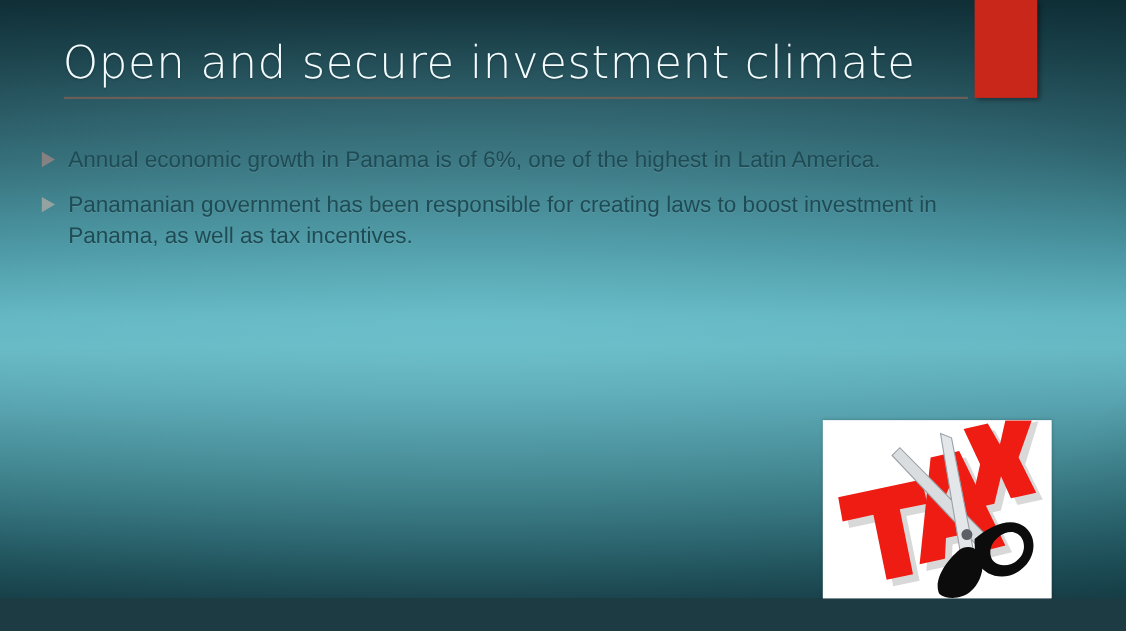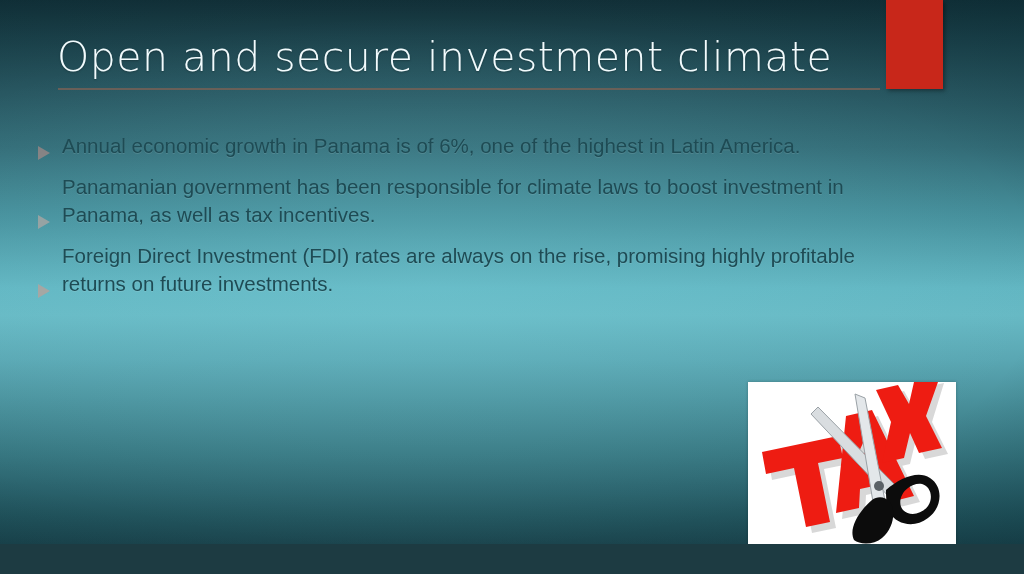--- a/index.html
+++ b/index.html
@@ -91,21 +91,21 @@
   .bullets {
     position: absolute;
     left: 32px;
     top: 132px;
     width: 870px;
     z-index: 2;
   }
 
   .bullet-row {
     display: flex;
-    align-items: flex-end;
+    align-items: flex-start;
     margin-bottom: 13px;
   }
 
   .bullet-marker {
     flex: 0 0 auto;
     width: 30px;
     padding-top: 6px;
     line-height: 0;
   }
 
@@ -164,29 +164,23 @@
         <span class="tri faint"></span>
       </span>
       <span class="bullet-text">Annual economic growth in Panama is of 6%, one of the highest in Latin America.</span>
     </div>
 
 
     <div class="bullet-row">
       <span class="bullet-marker">
         <span class="tri muted"></span>
       </span>
-      <span class="bullet-text">Panamanian government has been responsible for climate laws to boost investment in Panama, as well as tax incentives.</span>
+      <span class="bullet-text">Panamanian government has been responsible for creating laws to boost investment in Panama, as well as tax incentives.</span>
     </div>
 
-    <div class="bullet-row">
-      <span class="bullet-marker">
-        <span class="tri muted2"></span>
-      </span>
-      <span class="bullet-text">Foreign Direct Investment (FDI) rates are always on the rise, promising highly profitable returns on future investments.</span>
-    </div>
 
   </div>
 
   <div class="tax-image">
     <svg width="208" height="163" viewBox="0 0 208 163" xmlns="http://www.w3.org/2000/svg">
       <rect x="0" y="0" width="208" height="163" fill="#ffffff"></rect>
 
       <g fill="#b9b9b9" opacity="0.55">
         <path d="M20,76 L96,60 L101,82 L76,87 L88,146 L64,151 L52,92 L24,98 Z"></path>
         <path d="M104,40 L130,34 L172,120 L148,126 L141,108 L118,113 L117,132 L94,137 Z"></path>

